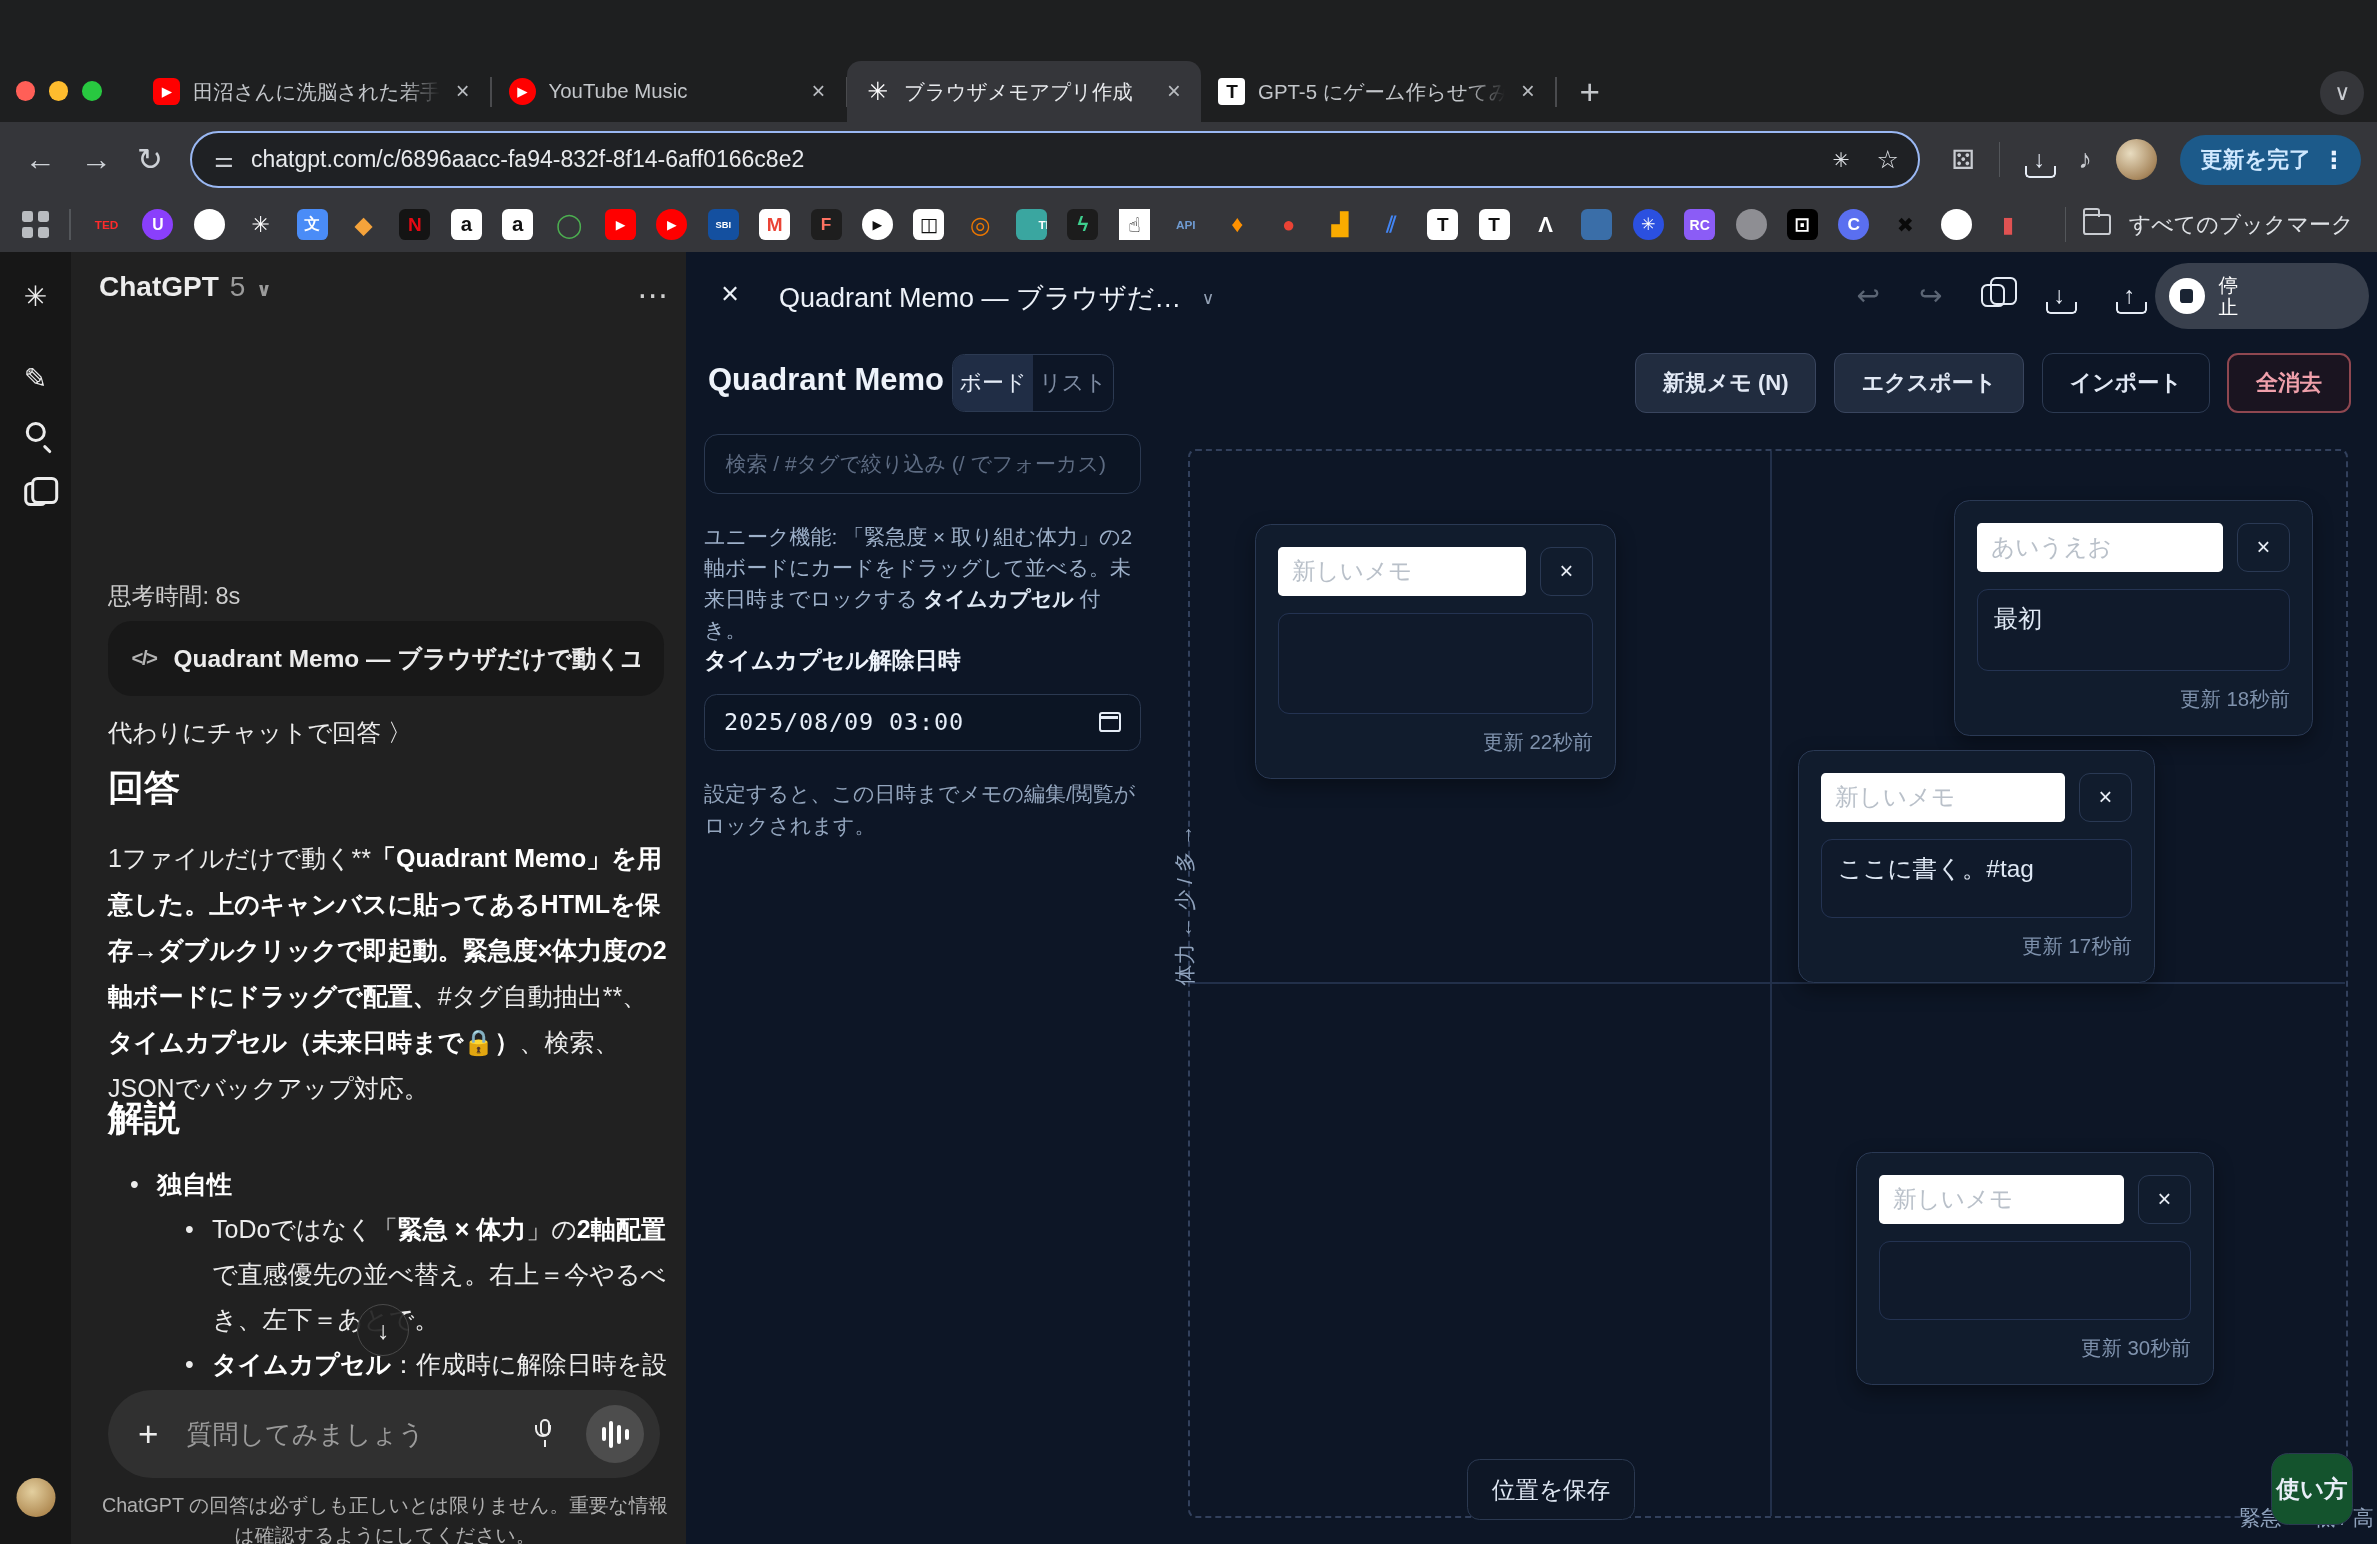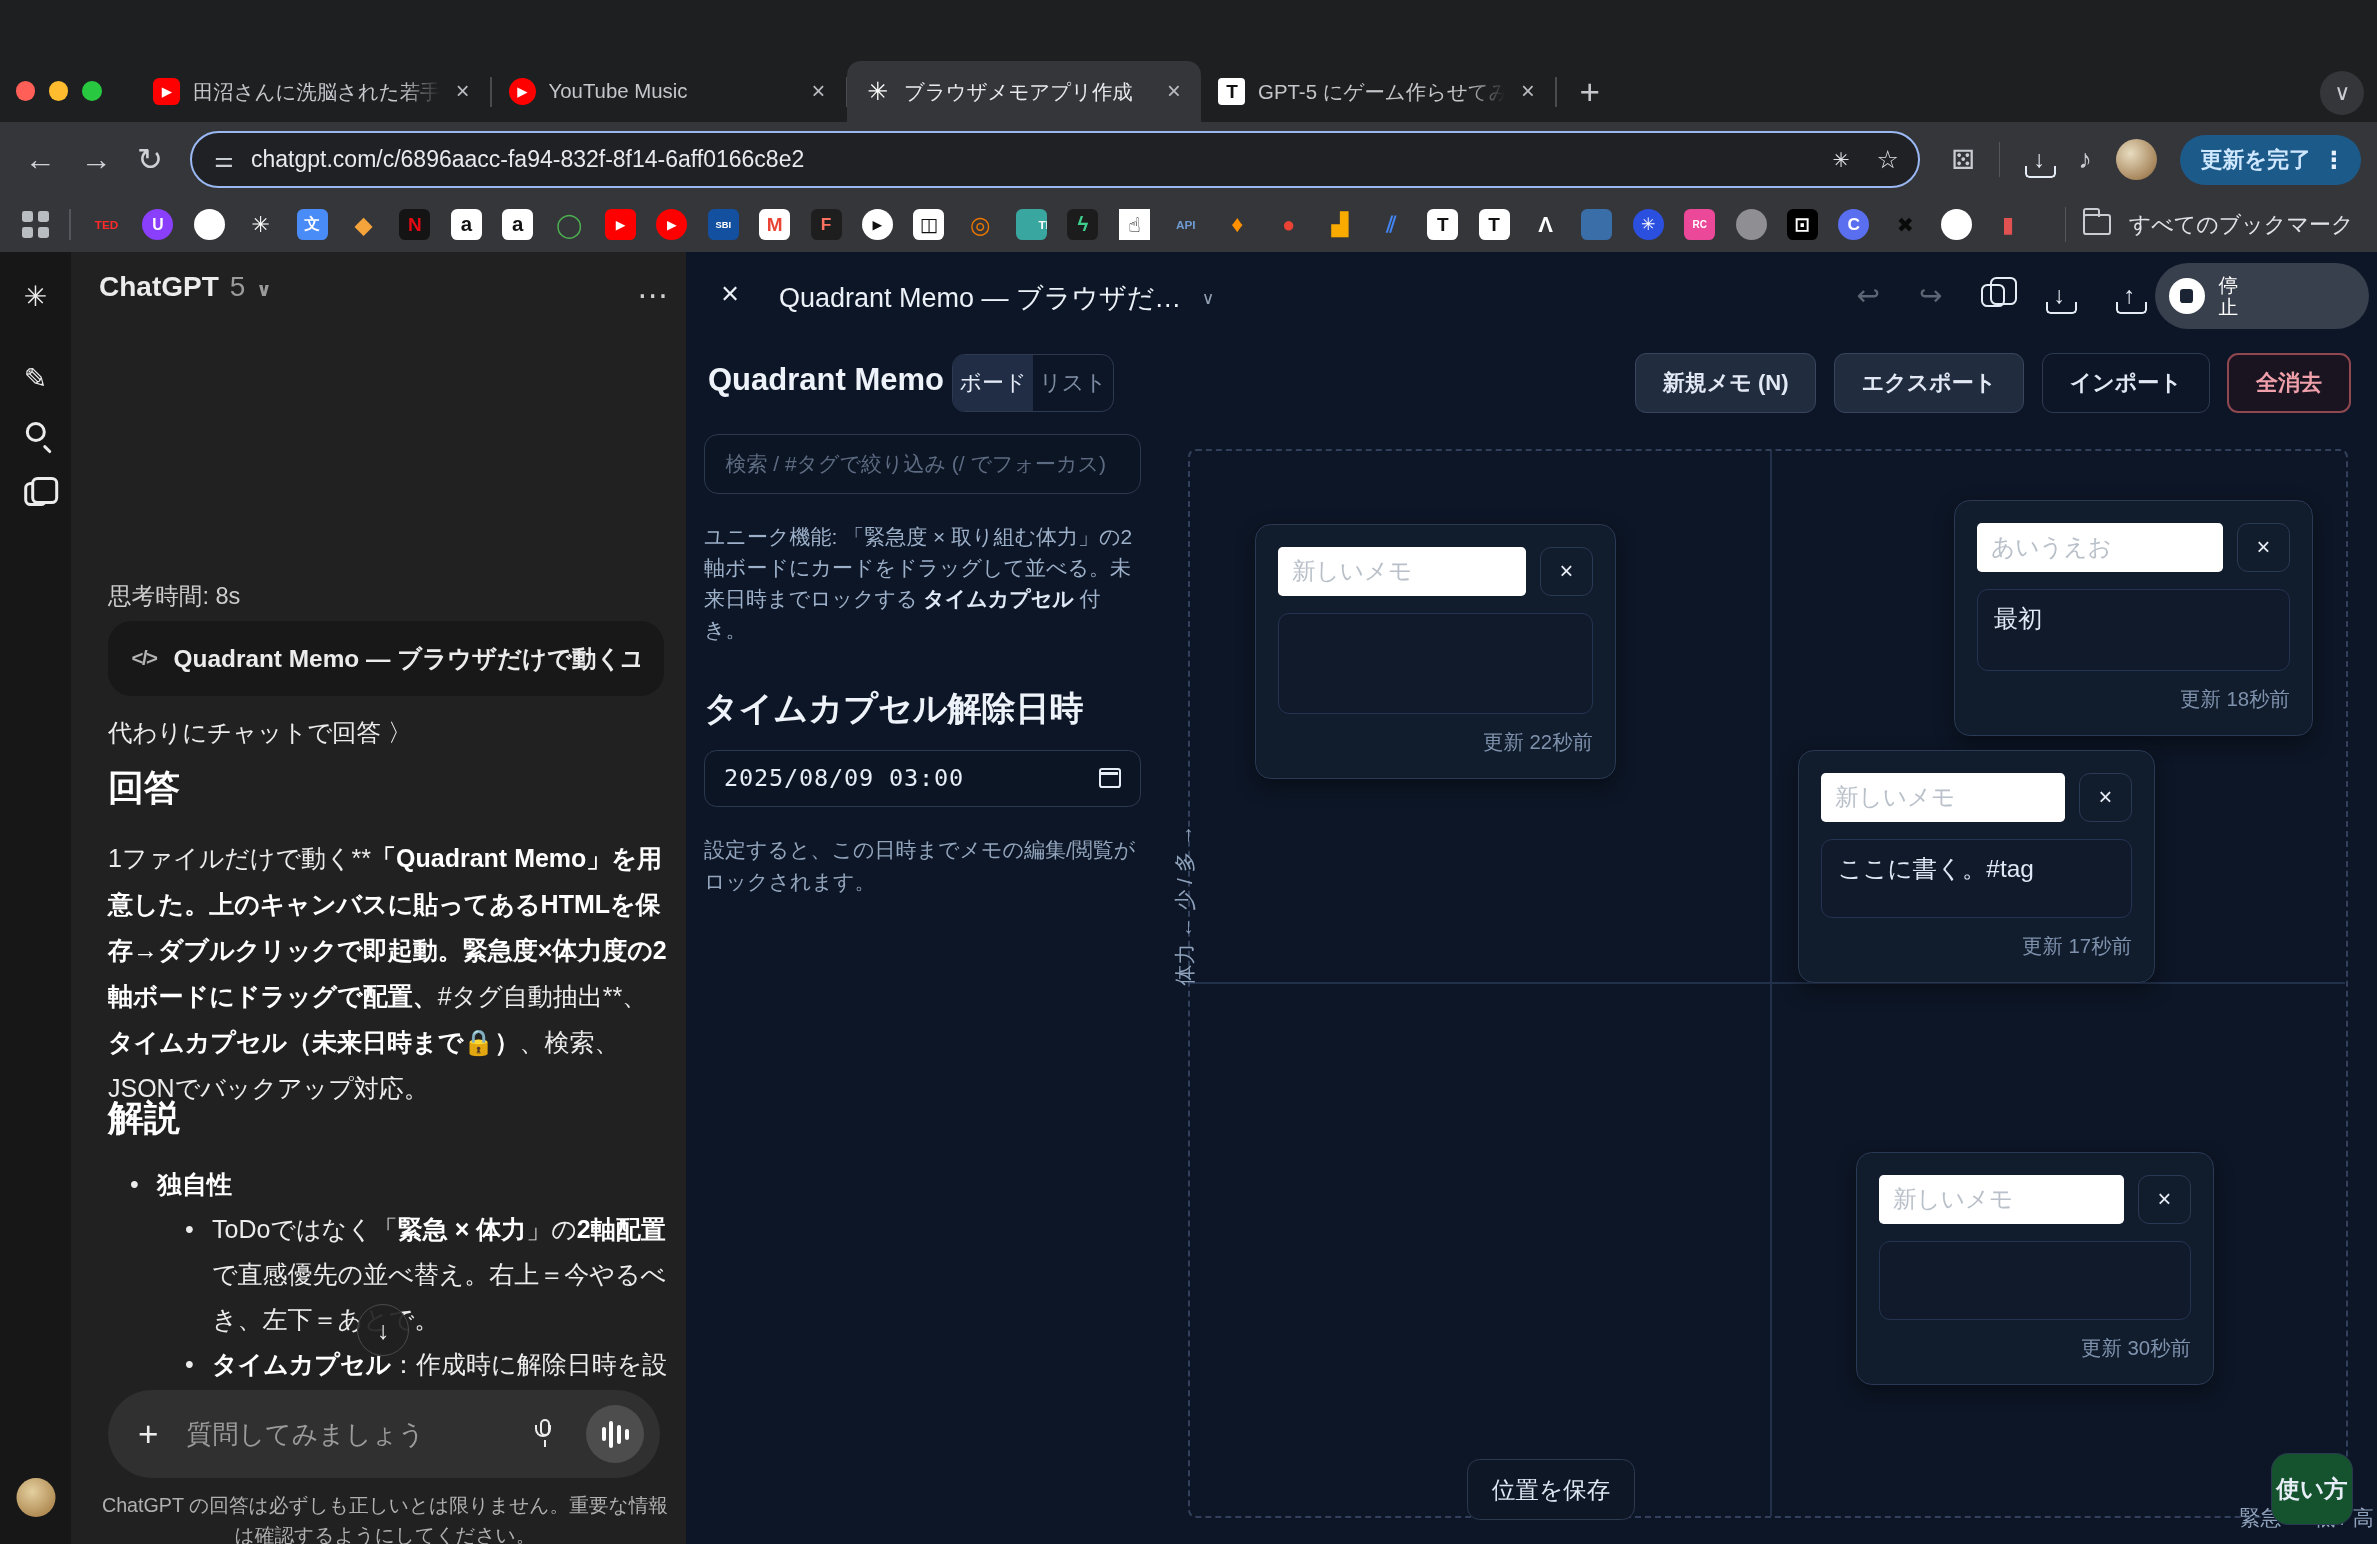--- a/index.html
+++ b/index.html
@@ -141,21 +141,21 @@
   .abtn.slate { background:#212c3f; border:1.6px solid #39455e; color:#e2e9f5; }
   .abtn.ghost { background:#0d1626; border:1.6px solid #2c3a52; color:#e2e9f5; }
   .abtn.danger { background:#1a1420; border:2.4px solid #8f4750; color:#f0a0ab; }
 
   .leftpanel { position:absolute; left:18px; top:182px; width:437px; }
   .srch { width:437px; height:60px; background:#0c1524; border:1.6px solid #2b3951; border-radius:14px;
           color:#5d6b82; font-size:21px; padding:0 20.4px; outline:none; font-family:inherit; }
   .srch::placeholder { color:#5d6b82; }
   .feature { margin-top:27px; color:#9db0c9; font-size:21px; line-height:1.48; }
   .feature .b { color:#dfe8f4; font-weight:bold; }
-  .cap-h { margin-top:41px; color:#eef3fa; font-size:34px; font-weight:bold; }
+  .cap-h { color:#eef3fa; font-size:23px; font-weight:bold; }
   .dateinput { margin-top:17.3px; width:437px; height:57px; border:1.6px solid #2b3951; border-radius:12.6px; background:#0c1524;
                display:flex; align-items:center; padding:0 19px; color:#e6edf7; }
   .dateinput .dv { font-family:"DejaVu Sans Mono",monospace; font-size:23.6px; letter-spacing:0.8px; flex:1; }
   .calic { width:22px; height:20.4px; border:2.4px solid #e6edf7; border-radius:3.1px; position:relative; }
   .calic:before { content:""; position:absolute; left:0; top:2.4px; width:17.3px; height:3.1px; background:#e6edf7; }
   .cap-note { margin-top:27px; color:#93a5bd; font-size:21px; line-height:1.55; }
 
   .board { position:absolute; left:502px; top:197px; width:1160px; height:1069px;
            border:2.4px dashed #32405c; border-radius:7.9px; }
   .axis-v { position:absolute; left:-135px; top:440px; width:259px; text-align:center; color:#8fa2bc; font-size:21px;
@@ -278,21 +278,21 @@
         <span class="bm" style="color: rgb(111, 155, 209); font-size: 11.8px; border-radius: 0px;">API</span>
         <span class="bm" style="color: rgb(255, 145, 0); font-size: 23.6px; border-radius: 0px;">♦</span>
         <span class="bm" style="color: rgb(234, 67, 53); font-size: 22px; border-radius: 0px;">●</span>
         <span class="bm" style="color: rgb(249, 171, 0); font-size: 22px; border-radius: 0px;">▟</span>
         <span class="bm" style="color: rgb(66, 133, 244); font-size: 22px; border-radius: 0px;">⫽</span>
         <span class="bm" style="color: rgb(17, 17, 17); font-size: 19px; background: rgb(255, 255, 255); border-radius: 6.3px;">T</span>
         <span class="bm" style="color: rgb(17, 17, 17); font-size: 19px; background: rgb(255, 255, 255); border-radius: 6.3px;">T</span>
         <span class="bm" style="color: rgb(255, 255, 255); font-size: 22px; border-radius: 0px;">Λ</span>
         <span class="bm" style="color: rgb(255, 255, 255); font-size: 12.6px; background: rgb(58, 110, 168); border-radius: 6.3px;"></span>
         <span class="bm" style="color: rgb(255, 255, 255); font-size: 17.3px; background: rgb(43, 80, 224); border-radius: 50%;">✳</span>
-        <span class="bm" style="color: rgb(255, 255, 255); font-size: 10px; background: #ec4899; border-radius: 6.3px;">RC</span>
+        <span class="bm" style="color: rgb(255, 255, 255); font-size: 14px; background: #8b5cf6; border-radius: 6.3px;">RC</span>
         <span class="bm" style="color: rgb(255, 255, 255); font-size: 12.6px; background: rgb(142, 142, 147); border-radius: 50%;"></span>
         <span class="bm" style="color: rgb(255, 255, 255); font-size: 19px; background: rgb(0, 0, 0); border-radius: 6.3px;">⊡</span>
         <span class="bm" style="color: rgb(255, 255, 255); font-size: 17.3px; background: rgb(90, 111, 240); border-radius: 50%;">C</span>
         <span class="bm" style="color: rgb(10, 10, 10); font-size: 20.4px; border-radius: 0px;">✖</span>
         <span class="bm" style="color: rgb(17, 17, 17); font-size: 12.6px; background: rgb(255, 255, 255); border-radius: 50%;"></span>
         <span class="bm" style="color: rgb(224, 82, 82); font-size: 22px; border-radius: 0px;">▮</span>
       </span>
   </div>
   <div class="bm-right">
     <span class="vsep"></span>

